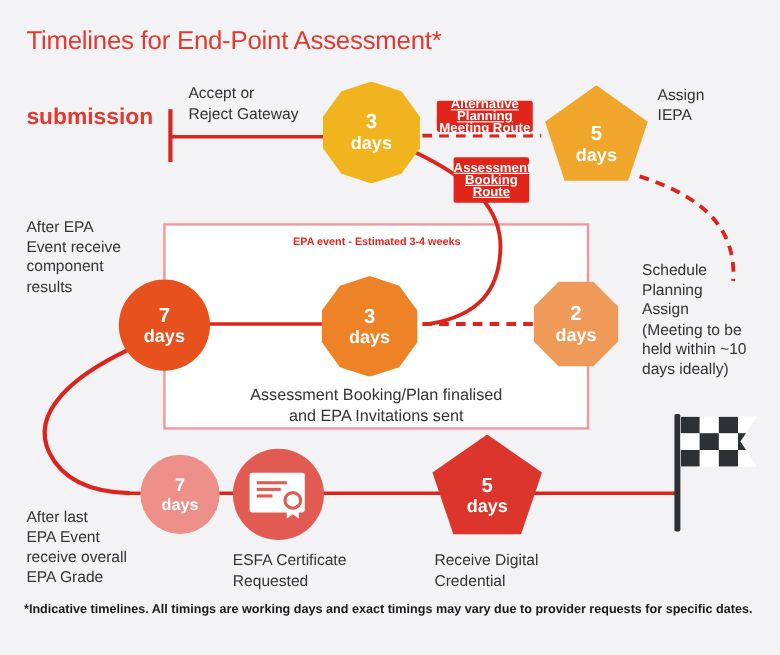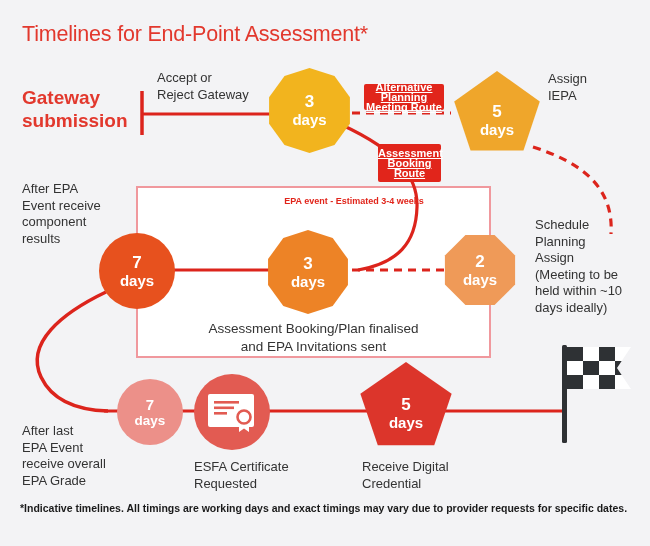--- a/index.html
+++ b/index.html
@@ -21,21 +21,21 @@
   .circle{border-radius:50%;}
   .c-gold{background:#F2B41E;}
   .c-amber{background:#EFA62B;}
   .c-orangered{background:#E7511E;}
   .c-orange{background:#ED8326;}
   .c-lightorange{background:#EF9A58;}
   .c-pink{background:#EC9089;}
   .c-salmon{background:#E25B52;}
   .c-red{background:#DC352B;}
   .route-label{position:absolute;background:#E1251B;color:#fff;font-weight:700;font-size:11px;line-height:10px;text-align:center;display:flex;flex-direction:column;justify-content:center;z-index:4;border-radius:2px;text-decoration:underline;}
-  .epa-box-caption{position:absolute;left:137px;width:354px;top:196px;text-align:center;color:#E1251B;font-weight:700;font-size:9px;z-index:2;padding-left:40px;}
+  .epa-box-caption{position:absolute;left:137px;width:354px;top:196px;text-align:center;color:#E1251B;font-weight:700;font-size:9px;z-index:2;}
   .box-bottom-text{position:absolute;left:137px;width:353px;top:320px;text-align:center;color:#333;font-size:13.5px;line-height:17.5px;z-index:2;}
   .footnote{position:absolute;left:20px;top:502px;font-size:10.5px;color:#1a1a1a;z-index:2;font-weight:bold;}
   .flag{position:absolute;left:558px;top:343px;z-index:3;}
 </style>
 </head>
 <body>
 
 <div class="canvas">
 
   <svg class="connectors" width="650" height="546" viewBox="0 0 650 546">
@@ -54,21 +54,20 @@
     <line x1="172" y1="270" x2="270" y2="270" stroke="#DC241C" stroke-width="3"></line>
     <line x1="352" y1="270" x2="447" y2="270" stroke="#DC241C" stroke-width="3.2" stroke-dasharray="8 6"></line>
 
     <path d="M 106 292 C 62 313, 25 343, 41 377 C 51 398, 72 410, 108 411" fill="none" stroke="#DC241C" stroke-width="3.5"></path>
 
     <line x1="104" y1="411" x2="563" y2="411" stroke="#DC241C" stroke-width="3"></line>
   </svg>
 
   <div class="title">Timelines for End-Point Assessment*</div>
   <div class="gateway">
-    <span style="display:block">Gateway</span>
     <span style="display:block">submission</span>
   </div>
 
   <div class="txt" style="left:157px;top:70px;">
     <span>Accept or</span>
     <span>Reject Gateway</span>
   </div>
   <div class="txt" style="left:548px;top:71px;">
     <span>Assign</span>
     <span>IEPA</span>
@@ -143,21 +142,21 @@
   </div>
   <div class="shape pentagon c-red" style="left:358px;top:362px;width:96px;height:92px;">
     <span class="num">5</span>
     <span class="unit">days</span>
   </div>
 
   <div class="route-label" style="left:364px;top:84px;width:80px;height:26px;">
     <span>Alternative Planning</span>
     <span>Meeting Route</span>
   </div>
-  <div class="route-label" style="left:378px;top:144px;width:63px;height:38px;text-align:center;">
+  <div class="route-label" style="left:378px;top:131px;width:63px;height:38px;text-align:center;">
     <span>Assessment</span>
     <span>Booking Route</span>
   </div>
 
   <svg class="flag" width="78" height="103" viewBox="0 0 78 103">
     <defs>
       <clipPath id="flagclip">
         <polygon points="9,4 73,4 59,25 73,46 9,46"></polygon>
       </clipPath>
     </defs>

